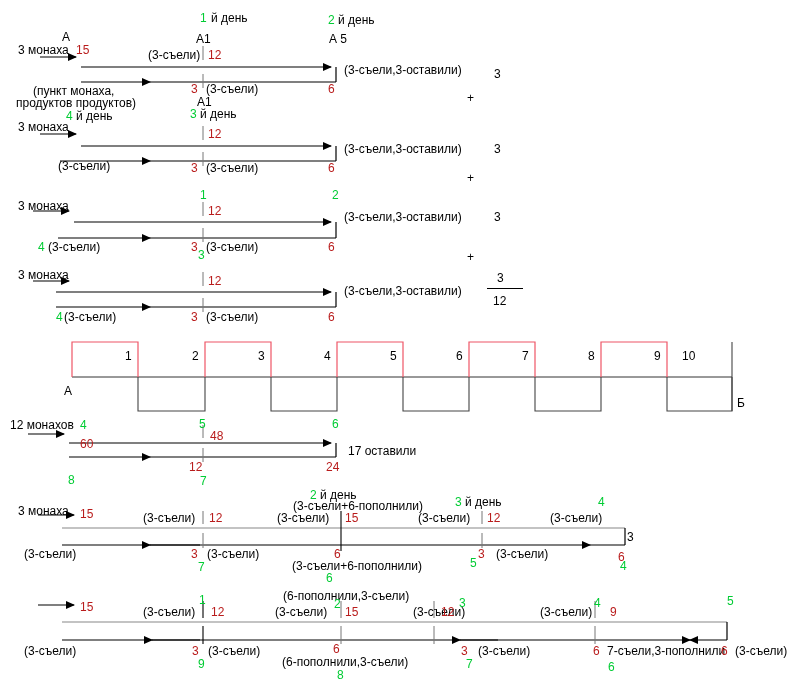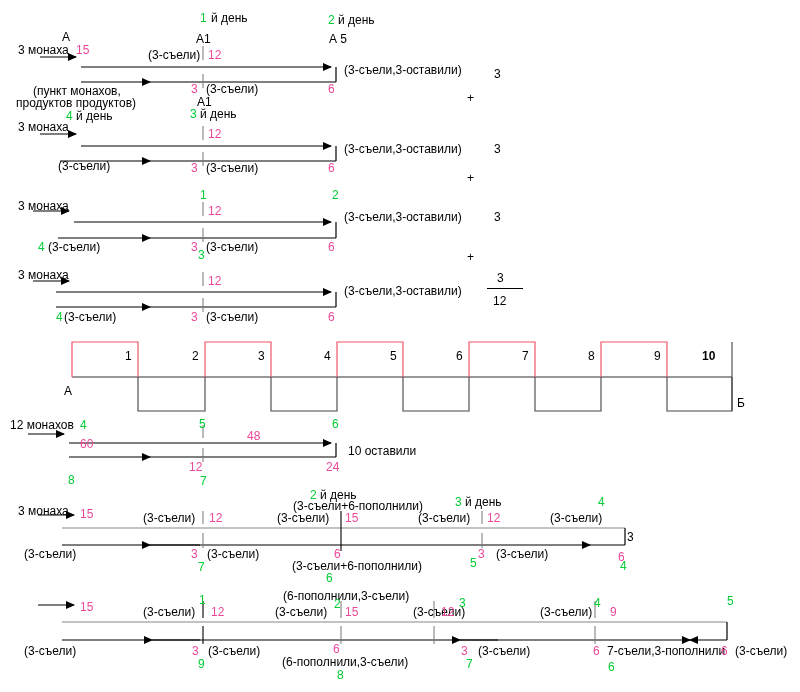--- a/index.html
+++ b/index.html
@@ -4,21 +4,21 @@
 <style>
   html,body{margin:0;padding:0;}
   body{
     width:800px;height:692px;background:#ffffff;
     font-family:"Liberation Sans","DejaVu Sans",sans-serif;
     font-size:12px;color:#000000;position:relative;overflow:hidden;
   }
   #stage{position:relative;width:800px;height:692px;}
   .t{position:absolute;white-space:nowrap;line-height:1;}
   .blk{color:#000000;}
-  .red{color:#ec4899;}
+  .red{color:#b91c1c;}
   .grn{color:#00cc33;}
   .fracbar{position:absolute;background:#000000;height:1px;}
   svg.arrows{position:absolute;left:0;top:0;width:800px;height:692px;pointer-events:none;}
 </style>
 </head>
 <body>
 
 <div id="stage">
 
   <svg class="arrows" viewBox="0 0 800 692">
@@ -128,21 +128,21 @@
   <div class="t red" style="left:76px;top:44px;">15</div>
   <div class="t blk" style="left:148px;top:49px;">(3-съели)</div>
   <div class="t red" style="left:208px;top:49px;">12</div>
   <div class="t blk" style="left:344px;top:64px;">(3-съели,3-оставили)</div>
   <div class="t blk" style="left:494px;top:68px;">3</div>
 
   <div class="t red" style="left:191px;top:83px;">3</div>
   <div class="t blk" style="left:206px;top:83px;">(3-съели)</div>
   <div class="t red" style="left:328px;top:83px;">6</div>
 
-  <div class="t blk" style="left:33px;top:85px;">(пункт монахов,</div>
+  <div class="t blk" style="left:33px;top:85px;">(пункт монаха,</div>
   <div class="t blk" style="left:16px;top:97px;">продуктов продуктов)</div>
   <div class="t blk" style="left:197px;top:96px;">А1</div>
   <div class="t grn" style="left:66px;top:110px;">4</div>
   <div class="t blk" style="left:76px;top:110px;">й день</div>
   <div class="t grn" style="left:190px;top:108px;">3</div>
   <div class="t blk" style="left:200px;top:108px;">й день</div>
 
   <div class="t blk" style="left:467px;top:92px;">+</div>
 
   <div class="t blk" style="left:18px;top:121px;">3 монаха</div>
@@ -183,31 +183,31 @@
 
   <div class="t blk" style="left:125px;top:350px;">1</div>
   <div class="t blk" style="left:192px;top:350px;">2</div>
   <div class="t blk" style="left:258px;top:350px;">3</div>
   <div class="t blk" style="left:324px;top:350px;">4</div>
   <div class="t blk" style="left:390px;top:350px;">5</div>
   <div class="t blk" style="left:456px;top:350px;">6</div>
   <div class="t blk" style="left:522px;top:350px;">7</div>
   <div class="t blk" style="left:588px;top:350px;">8</div>
   <div class="t blk" style="left:654px;top:350px;">9</div>
-  <div class="t blk" style="left:702px;top:350px;font-weight:bold;">10</div>
+  <div class="t blk" style="left:682px;top:350px;">10</div>
   <div class="t blk" style="left:64px;top:385px;">А</div>
   <div class="t blk" style="left:737px;top:397px;">Б</div>
 
   <div class="t blk" style="left:10px;top:419px;">12 монахов</div>
   <div class="t grn" style="left:80px;top:419px;">4</div>
   <div class="t grn" style="left:199px;top:418px;">5</div>
   <div class="t grn" style="left:332px;top:418px;">6</div>
   <div class="t red" style="left:80px;top:438px;">60</div>
-  <div class="t red" style="left:210px;top:430px;margin-left:37px;">48</div>
-  <div class="t blk" style="left:348px;top:445px;">10 оставили</div>
+  <div class="t red" style="left:210px;top:430px;">48</div>
+  <div class="t blk" style="left:348px;top:445px;">17 оставили</div>
   <div class="t red" style="left:189px;top:461px;">12</div>
   <div class="t red" style="left:326px;top:461px;">24</div>
   <div class="t grn" style="left:68px;top:474px;">8</div>
   <div class="t grn" style="left:200px;top:475px;">7</div>
 
   <div class="t grn" style="left:310px;top:489px;">2</div>
   <div class="t blk" style="left:320px;top:489px;">й день</div>
   <div class="t grn" style="left:455px;top:496px;">3</div>
   <div class="t blk" style="left:465px;top:496px;">й день</div>
   <div class="t grn" style="left:598px;top:496px;">4</div>

